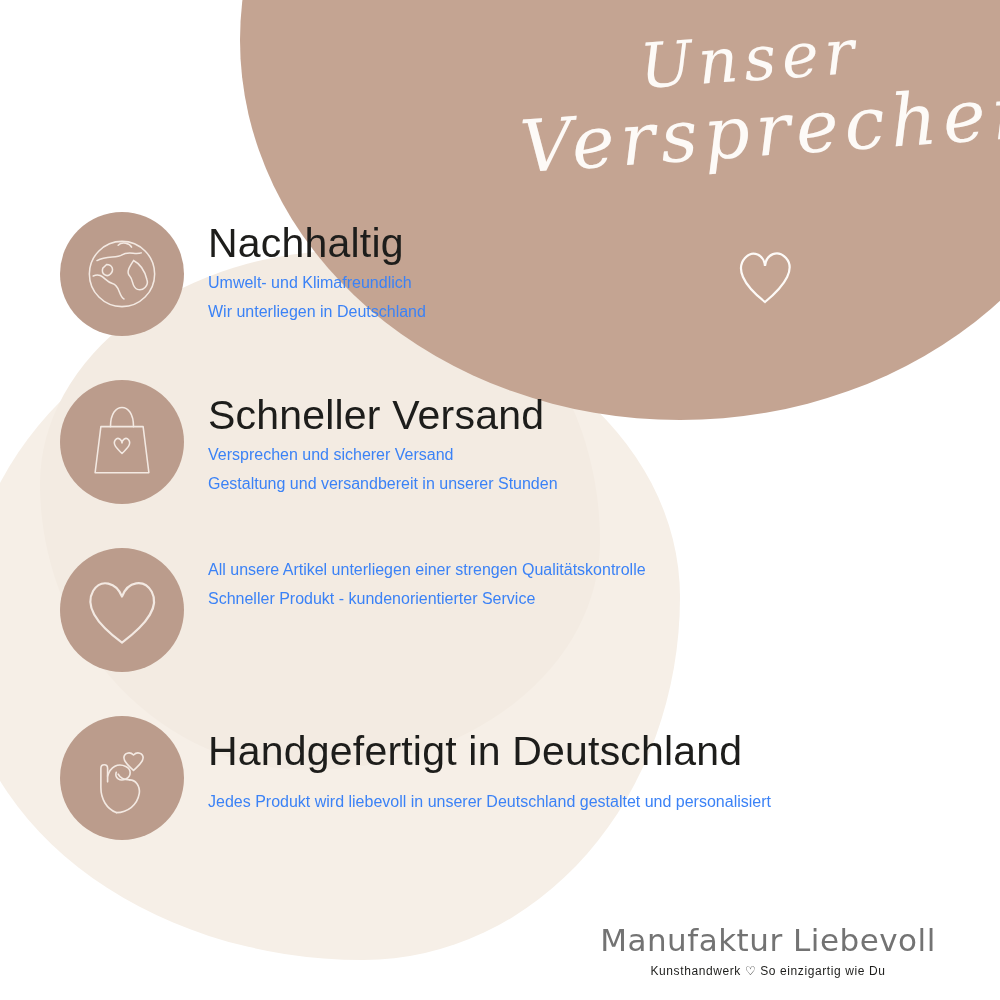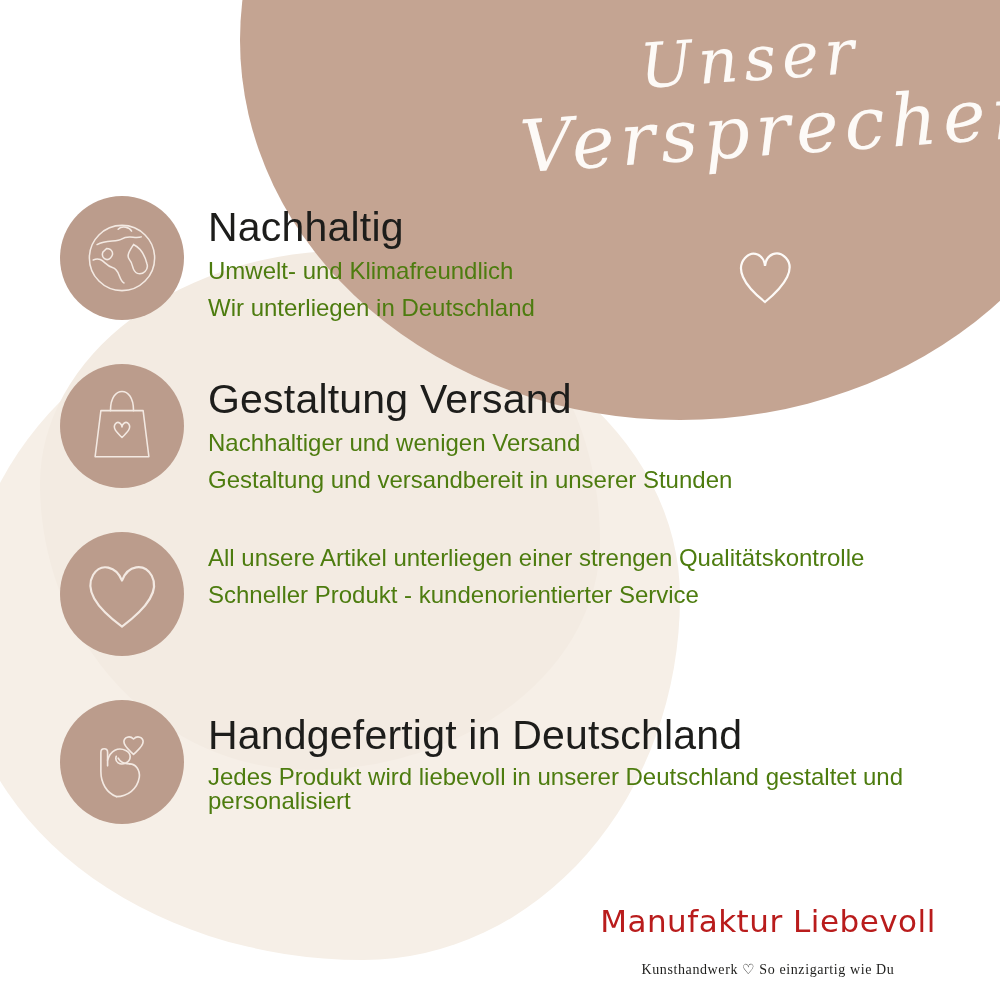--- a/index.html
+++ b/index.html
@@ -82,21 +82,21 @@
     right: 200px;
     top: 240px;
     width: 70px;
     height: 70px;
   }
 
   
   .features {
     position: absolute;
     left: 60px;
-    top: 196px;
+    top: 212px;
     width: 900px;
   }
   .feature {
     display: flex;
     align-items: flex-start;
     margin-bottom: 20px;
     min-height: 148px;
   }
   .icon-circle {
     flex: 0 0 auto;
@@ -117,55 +117,55 @@
   }
   .feature-title {
     font-size: 41px;
     color: #1d1d1b;
     font-weight: 400;
     line-height: 1.05;
     margin: 0 0 10px 0;
     letter-spacing: 0.2px;
   }
   .feature-line {
-    font-size: 24px;
-    color: #4d7c0f;
+    font-size: 16px;
+    color: #3b82f6;
     line-height: 1.0;
     margin: 0 0 13px 0;
   }
   .feature-line:last-child { margin-bottom: 0; }
 
   
   .f1 .feature-text { padding-top: 10px; }
   .f2 { margin-top: 2px; }
   .f3 { margin-top: 2px; }
-  .f4 .feature-title { margin-bottom: 8px; }
+  .f4 .feature-title { margin-bottom: 21px; }
 
   
   .brand {
     position: absolute;
     right: 32px;
     bottom: 22px;
     text-align: center;
     width: 400px;
   }
   .brand-name {
     font-family: "DejaVu Sans", sans-serif;
     font-size: 31px;
-    color: #b91c1c;
+    color: #737373;
     letter-spacing: 0.5px;
     line-height: 1;
     font-weight: 400;
   }
   .brand-tag {
-    font-family: Liberation Serif, serif;
-    font-size: 14px;
+    font-family: Liberation Sans, sans-serif;
+    font-size: 12px;
     color: #1d1d1b;
     letter-spacing: 0.6px;
-    margin-top: 24px;
+    margin-top: 8px;
   }
 </style>
 </head>
 <body>
 
 <div class="canvas">
 
   <div class="blob"></div>
   <div class="blob2"></div>
   <div class="corner-circle"></div>
@@ -202,22 +202,22 @@
 
     <div class="feature f2">
       <div class="icon-circle">
         <svg viewBox="0 0 100 100" width="96" height="96" fill="none" stroke="#f3e9e2" stroke-width="1.6" stroke-linecap="round" stroke-linejoin="round">
           <path d="M28 34 L72 34 L78 82 L22 82 Z"></path>
           <path d="M38 34 C 38 20, 44 14, 50 14 C 56 14, 62 20, 62 34"></path>
           <path d="M50 62 C 44 56, 40 52, 43 48 C 46 44, 50 48, 50 51 C 50 48, 54 44, 57 48 C 60 52, 56 56, 50 62 Z"></path>
         </svg>
       </div>
       <div class="feature-text">
-        <div class="feature-title">Gestaltung Versand</div>
-        <div class="feature-line">Nachhaltiger und wenigen Versand</div>
+        <div class="feature-title">Schneller Versand</div>
+        <div class="feature-line">Versprechen und sicherer Versand</div>
         <div class="feature-line">Gestaltung und versandbereit in unserer Stunden</div>
       </div>
     </div>
 
     <div class="feature f3">
       <div class="icon-circle">
         <svg viewBox="0 0 100 100" width="96" height="96" fill="none" stroke="#f3e9e2" stroke-width="2.2" stroke-linecap="round" stroke-linejoin="round">
           <path d="M50 84 C 20 62, 12 44, 20 30 C 28 17, 44 21, 50 36 C 56 20, 73 17, 81 31 C 89 46, 78 63, 50 84 Z"></path>
         </svg>
       </div>

